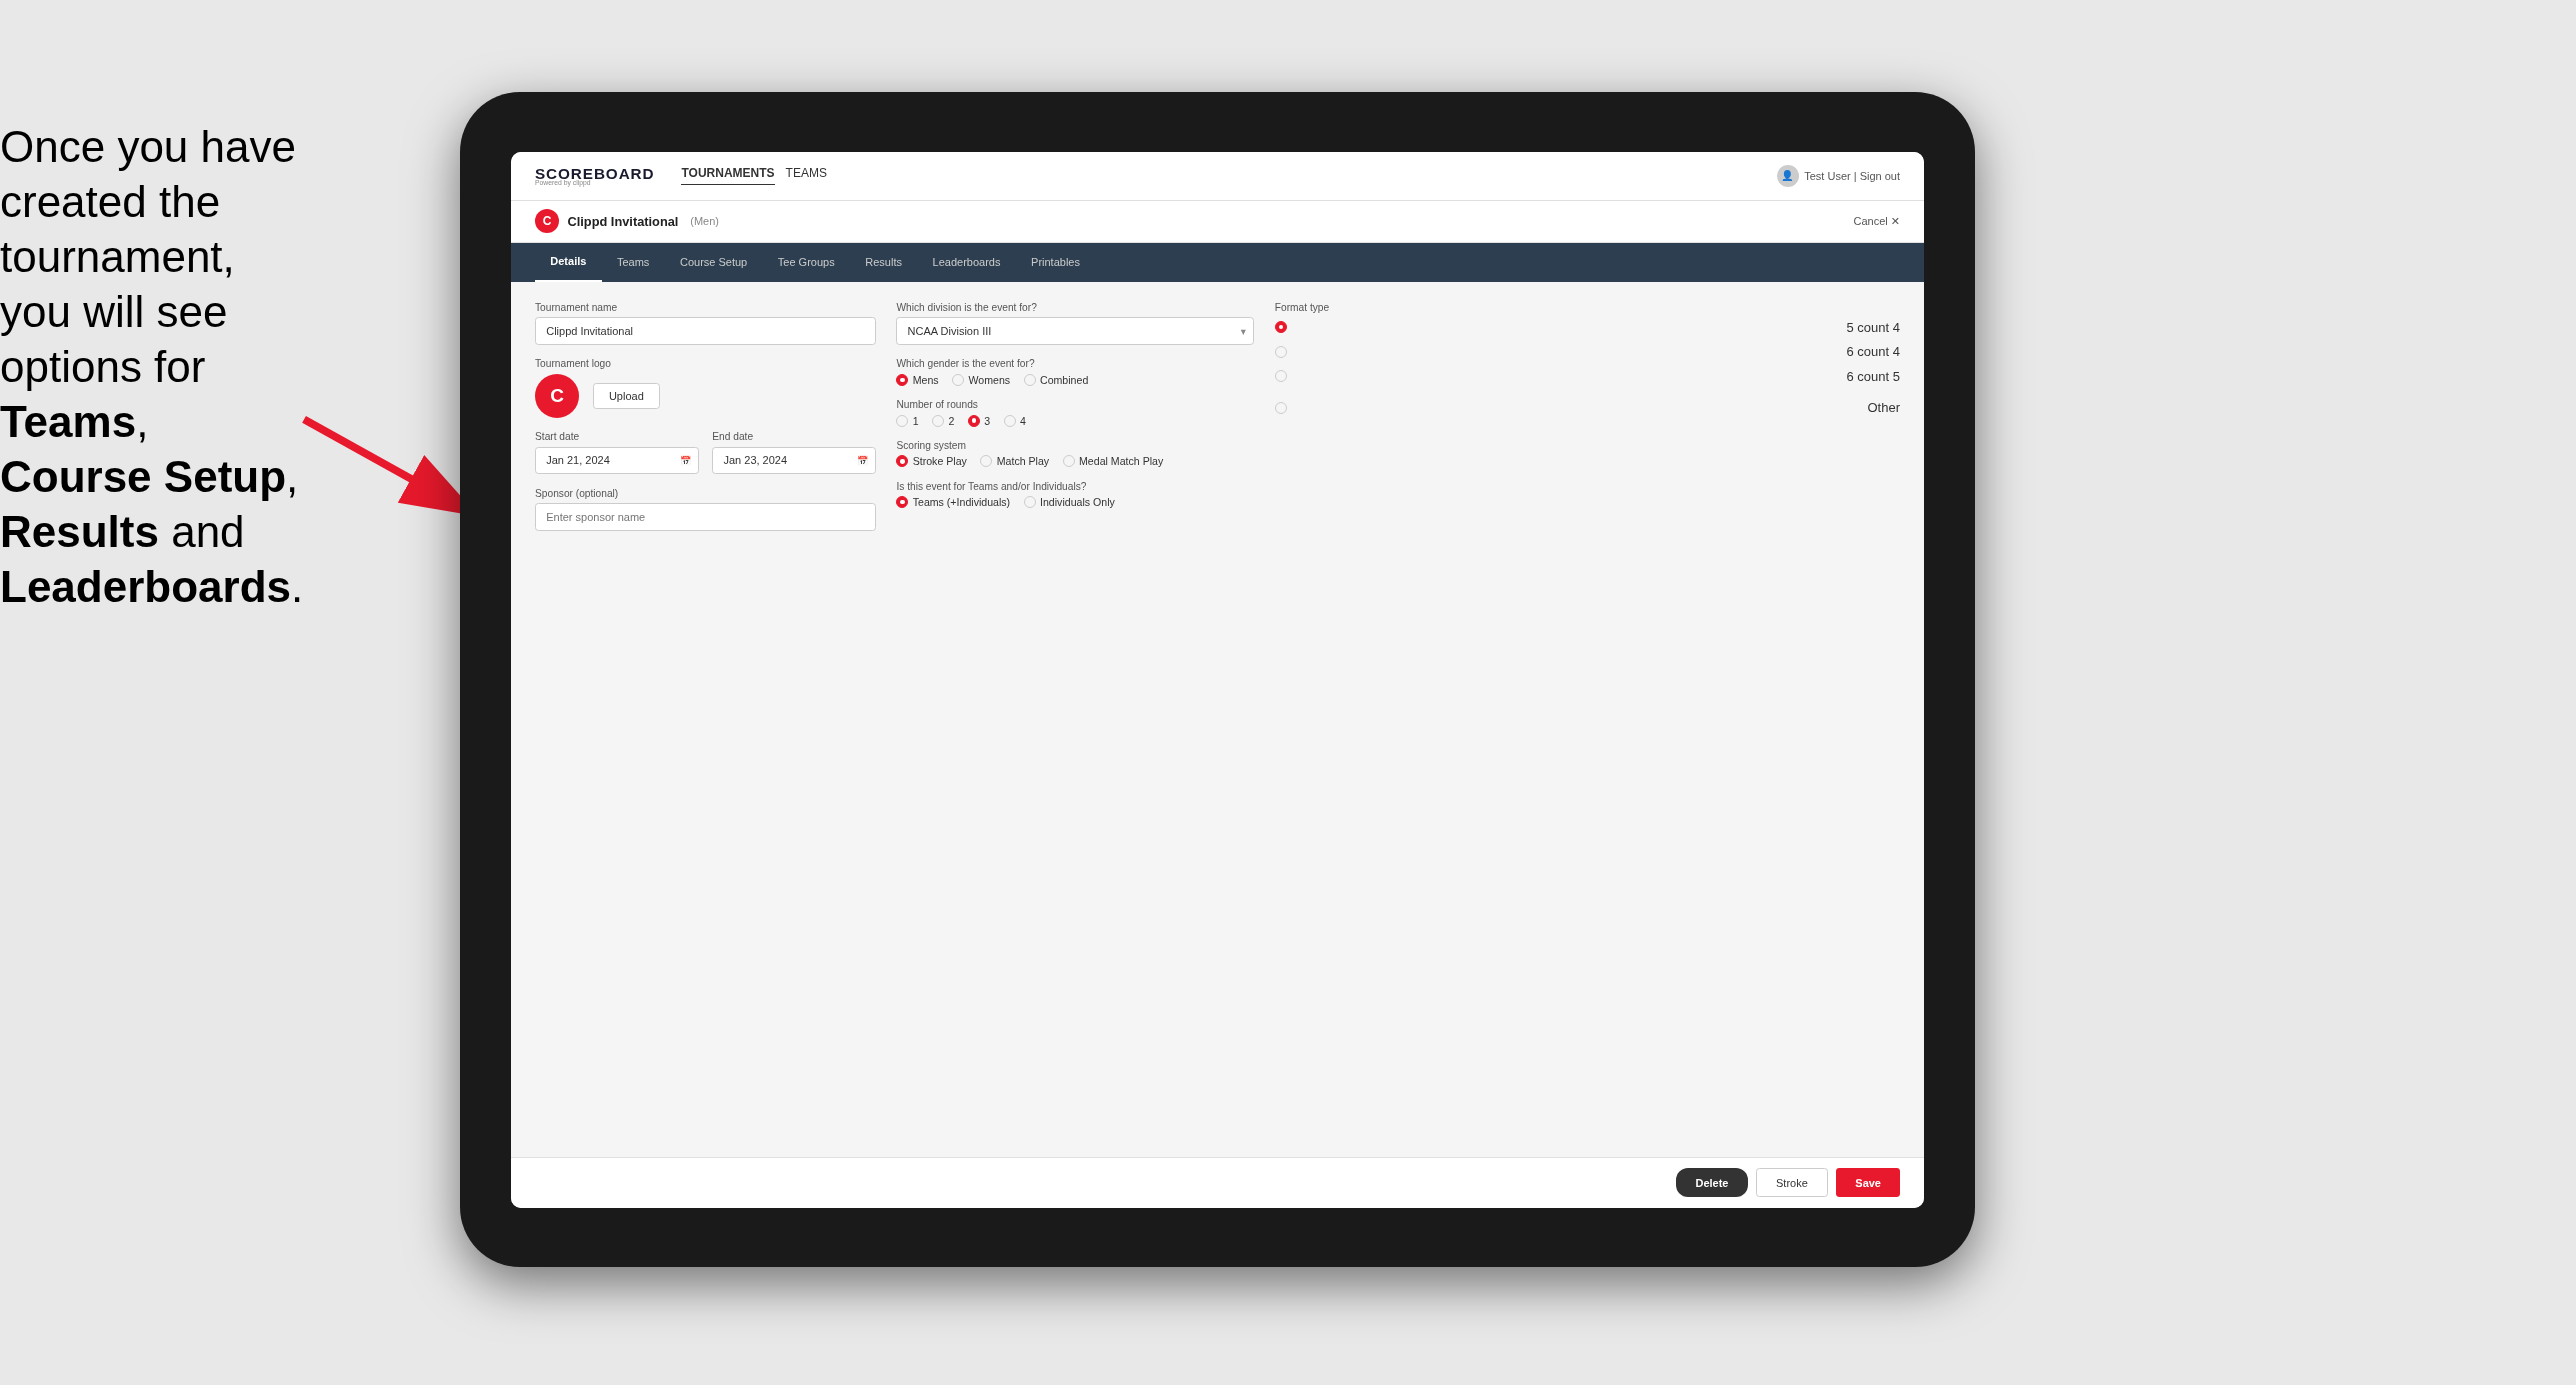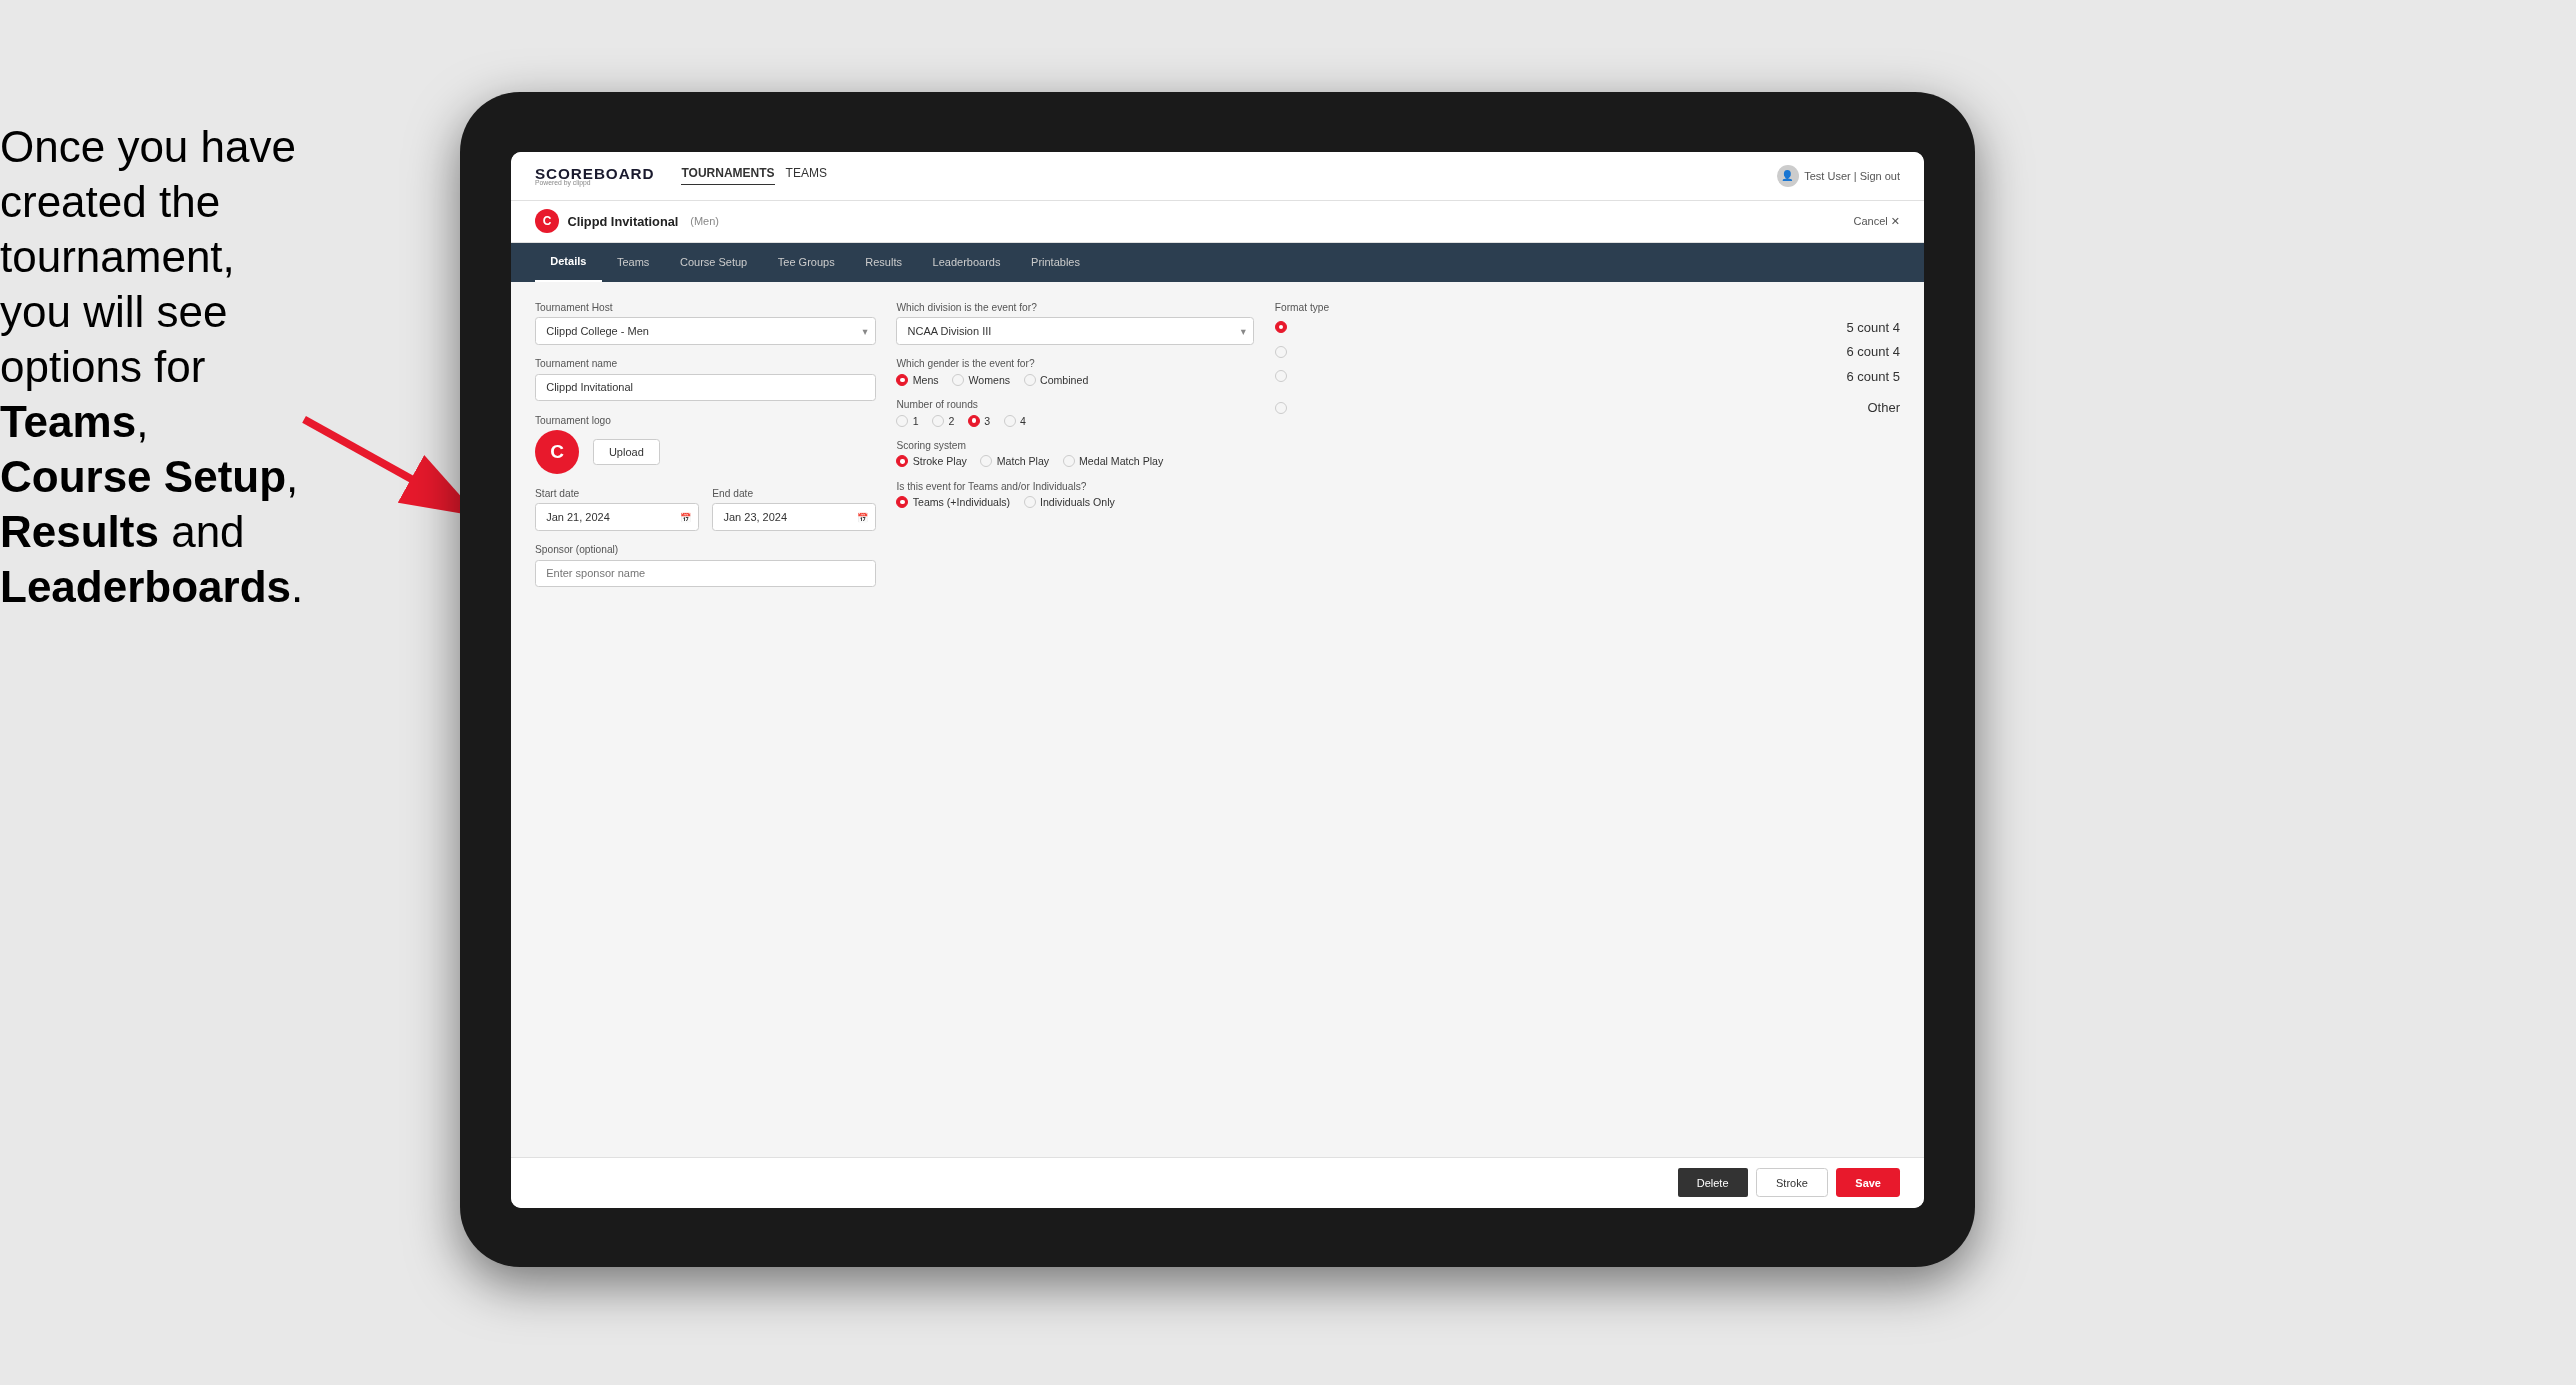--- a/index.html
+++ b/index.html
@@ -397,24 +397,24 @@
       padding: 10.2px 24px;
       display: flex;
       justify-content: flex-end;
       gap: 8.5px;
     }
     .btn-delete {
       padding: 7.7px 19px;
       background: #333;
       color: #fff;
       border: none;
-      border-radius: 2px;
-      font-size: 11px;
-      cursor: pointer;
-      font-weight: 400;
+      border-radius: 12px;
+      font-size: 11px;
+      cursor: pointer;
+      font-weight: 700;
     }
     .btn-cancel {
       padding: 7.7px 19px;
       background: #fff;
       color: #333;
       border: 0.9px solid #ccc;
       border-radius: 3.4px;
       font-size: 11px;
       cursor: pointer;
     }
@@ -492,28 +492,20 @@
         <div class="tab-item">Tee Groups</div>
         <div class="tab-item">Results</div>
         <div class="tab-item">Leaderboards</div>
         <div class="tab-item">Printables</div>
       </div>
 
       <div class="main-content">
 
         <div class="left-column">
 
-          <div class="form-group">
-            <label class="form-label">Tournament Host</label>
-            <div class="form-select-wrapper">
-              <select class="form-select">
-                <option>Clippd College - Men</option>
-              </select>
-            </div>
-          </div>
 
           <div class="form-group">
             <label class="form-label">Tournament name</label>
             <input class="form-input" type="text" value="Clippd Invitational" style="">
           </div>
 
           <div class="form-group">
             <label class="form-label">Tournament logo</label>
             <div class="logo-upload-row">
               <div class="logo-preview">C</div>

